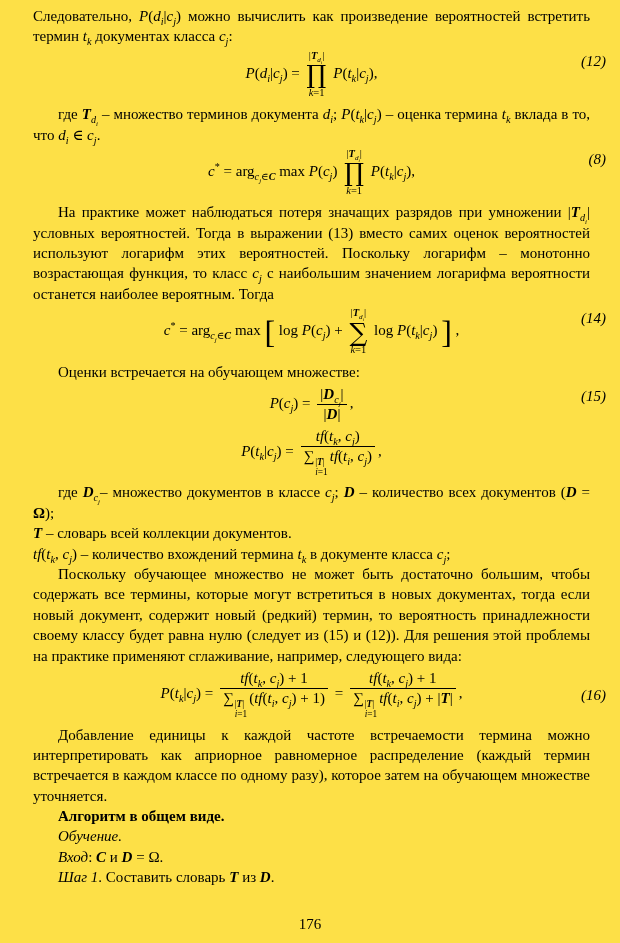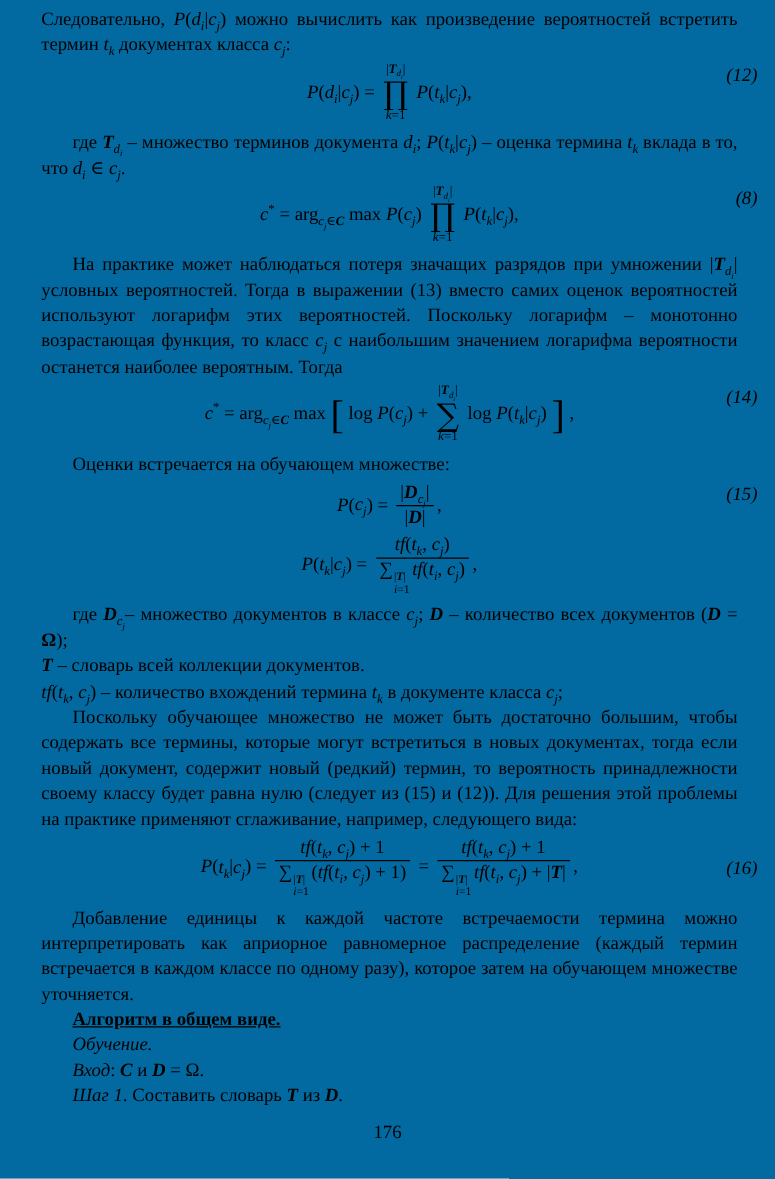--- a/index.html
+++ b/index.html
@@ -1,44 +1,44 @@
 <!DOCTYPE html>
 <html><head>
 <meta charset="utf-8">
 <style>
   html,body{margin:0;padding:0;background:#ffffff;}
   .page{
     width:620px;height:943px;box-sizing:border-box;position:relative;
-    padding:6px 30px 0 33px;overflow:hidden;background:#0369a1;color:#000;
+    padding:6px 30px 0 33px;overflow:hidden;background:#fde047;color:#000;
     font-family:"Liberation Serif","DejaVu Serif",serif;
     font-size:15px;line-height:1.36;
   }
   .para{margin:0;text-align:justify;}
   .indent{text-indent:25px;}
-  .bold{font-weight:bold;text-decoration:underline;}
+  .bold{font-weight:bold;}
   .italic{font-style:italic;}
   sub,sup{font-size:0.68em;line-height:0;}
   .scr{font-weight:bold;font-style:italic;}
   
   .eqrow{position:relative;margin:3px 0 5px 0;}
   .eqbody{text-align:center;}
   .eqnum{position:absolute;right:-16px;top:1px;font-style:italic;}
   .eqnum.mid{top:16px;}
   
   .bigop{display:inline-flex;flex-direction:column;align-items:center;vertical-align:middle;margin:0 3px;line-height:1;}
   .bigop .lim{font-size:10.5px;line-height:1.15;}
   .bigop .opsym{font-size:25px;line-height:0.95;font-family:"DejaVu Serif","DejaVu Sans",serif;}
   
   .frac{display:inline-block;vertical-align:middle;text-align:center;margin:0 3px;}
   .frac .num{display:block;border-bottom:1px solid #000;padding:0 3px;line-height:1.3;}
   .frac .den{display:block;padding:0 3px;line-height:1.3;}
   
   .limstack{display:inline-flex;flex-direction:column;align-items:flex-start;vertical-align:-0.35em;font-size:0.62em;line-height:1.12;margin:0 2px 0 1px;}
   .bigbr{font-size:32px;vertical-align:middle;line-height:1;font-weight:400;}
-  .pageno{position:absolute;bottom:27px;left:0;right:0;text-align:center;}
+  .pageno{position:absolute;bottom:9px;left:0;right:0;text-align:center;}
   .opsym,.mtext{white-space:nowrap;text-align:center;}
 </style>
 </head>
 <body>
 
 <div class="page">
 
   <p class="para">Следовательно, <i>P</i>(<i>d<sub>i</sub></i>|<i>c<sub>j</sub></i>) можно вычислить как произведение вероятностей встретить термин <i>t<sub>k</sub></i> документах класса <i>c<sub>j</sub></i>:</p>
 
   <div class="eqrow">

